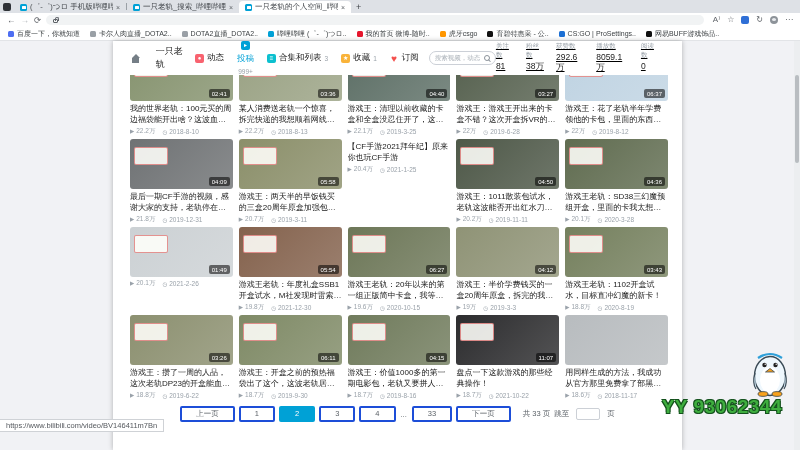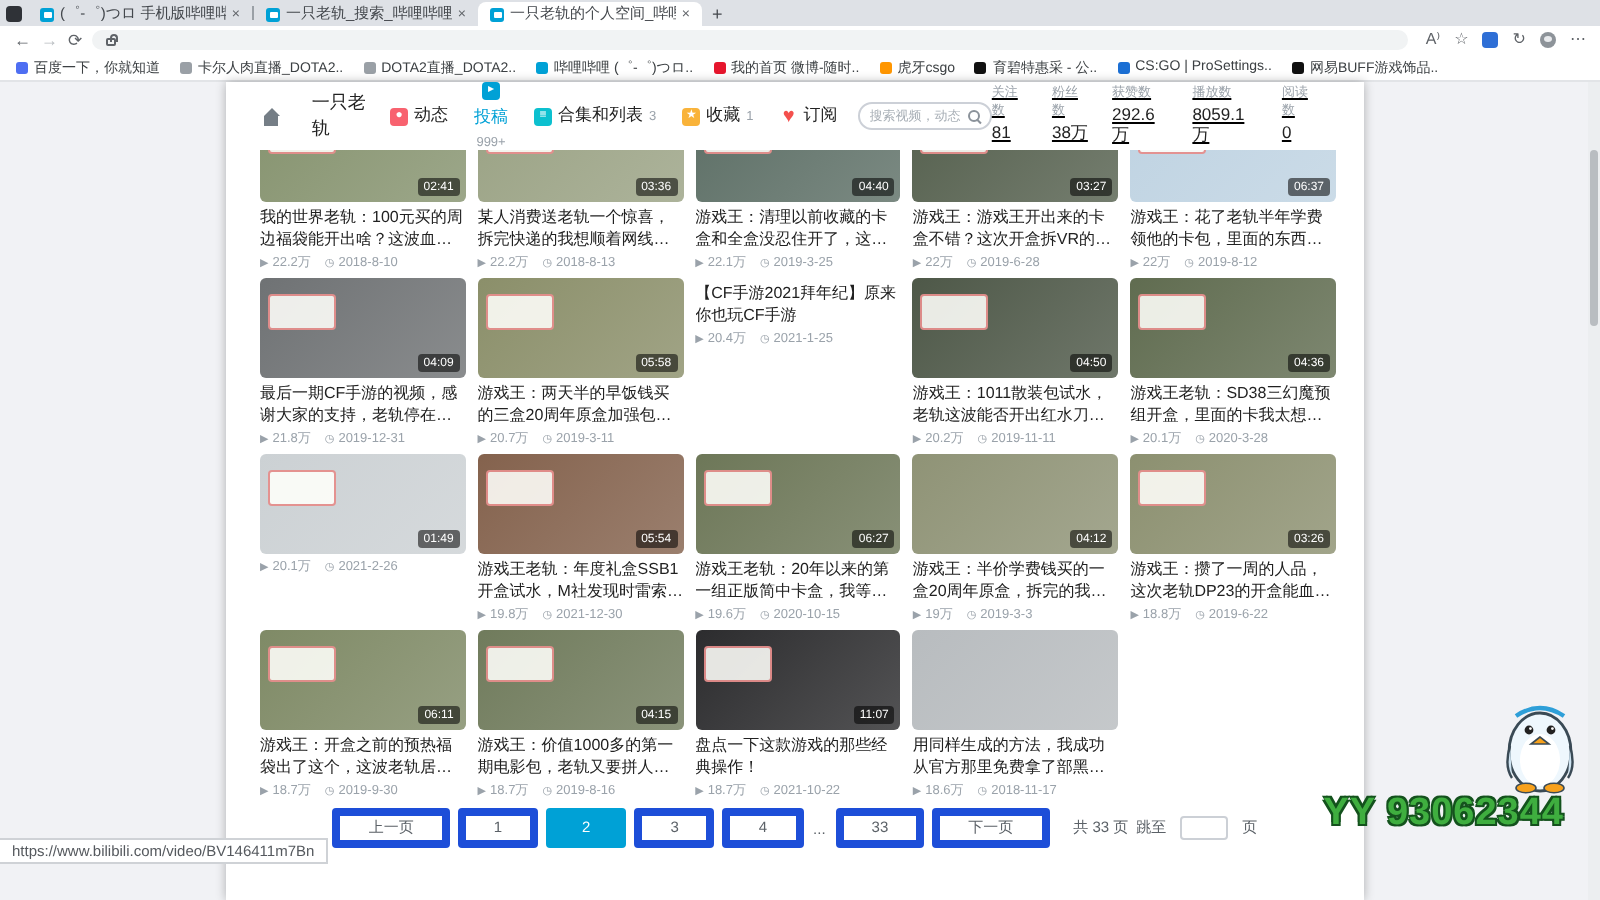--- a/index.html
+++ b/index.html
@@ -66,21 +66,21 @@
   .card { height:84px; }
   .thumb { position:relative; height:50px; border-radius:3px; overflow:hidden; background:#888; }
   .dur { position:absolute; right:3px; bottom:3px; background:rgba(0,0,0,0.55); color:#fff; font-size:6px; line-height:1; padding:1.5px 3px; border-radius:2px; }
   .note { position:absolute; left:4px; top:8px; width:34px; height:18px; background:rgba(255,255,250,0.88); border:1px solid rgba(210,60,60,0.55); border-radius:2px; }
   .caption { position:absolute; left:0; right:0; top:10px; text-align:center; color:#ffe9a8; font-weight:bold; font-size:8px; line-height:1.2; padding:0 6px; text-shadow:0.5px 0.5px 0 #7a0c0c; }
   .vtitle { margin-top:3px; font-size:8px; line-height:1.32; color:#212121; height:21px; overflow:hidden; display:-webkit-box; -webkit-line-clamp:2; -webkit-box-orient:vertical; }
   .vmeta { margin-top:2px; display:flex; gap:7px; font-size:6.5px; color:#9aa2aa; align-items:center; white-space:nowrap; }
   .vmeta i { font-style:normal; font-size:5.5px; margin-right:2px; }
 
   .pagination { position:absolute; left:0; right:0; top:363px; display:flex; justify-content:center; align-items:center; gap:4px; font-size:7.5px; color:#5b6167; background:#fff; height:20px; z-index:5; }
-  .pbtn { border:4px solid #1d4ed8; background:#fff; border-radius:2px; padding:2px 14px; font-size:7.5px; color:#5b6167; line-height:1; }
+  .pbtn { border:2px solid #1d4ed8; background:#fff; border-radius:2px; padding:2px 14px; font-size:7.5px; color:#5b6167; line-height:1; }
   .pbtn.active { background:#00a1d6; border-color:#00a1d6; color:#fff; }
   .pell { color:#5b6167; padding:0 1px; }
   .ptotal { margin-left:8px; }
   .jump-input { width:24px; height:12px; border:1px solid #ccd0d6; border-radius:2px; margin:0 3px; }
 
   .scrollbar { position:absolute; right:0; top:0; width:6px; height:409px; background:#eceef0; }
   .scrollbar .sthumb { position:absolute; left:1px; top:34px; width:4px; height:88px; background:#b9bdc1; border-radius:2px; }
 
   .status-tooltip { position:absolute; left:0; top:419px; height:13px; background:#fff; border:1px solid #cfd2d6; border-left:none; font-size:7.5px; color:#55595e; line-height:11px; padding:0 6px; z-index:20; white-space:nowrap; }
 
@@ -377,20 +377,31 @@
               <div class="thumb" style="background: linear-gradient(135deg, rgb(143, 147, 118), rgba(143, 147, 118, 0.816));">
                 <span class="dur">04:12</span>
               </div>
               <div class="vtitle">游戏王：半价学费钱买的一盒20周年原盒，拆完的我能出啥？</div>
               <div class="vmeta">
                 <span><i>▶</i><span>19万</span></span>
                 <span><i>◷</i><span>2019-3-3</span></span>
               </div>
             </div>
             <div class="card">
+              <div class="thumb" style="background: linear-gradient(135deg, rgb(117, 128, 94), rgba(117, 128, 94, 0.816));">
+                <div class="note"></div>
+                <span class="dur">03:43</span>
+              </div>
+              <div class="vtitle">游戏王老轨：1102开盒试水，目标直冲幻魔的新卡！</div>
+              <div class="vmeta">
+                <span><i>▶</i><span>18.8万</span></span>
+                <span><i>◷</i><span>2020-8-19</span></span>
+              </div>
+            </div>
+            <div class="card">
               <div class="thumb" style="background: linear-gradient(135deg, rgb(140, 144, 112), rgba(140, 144, 112, 0.816));">
                 <div class="note"></div>
                 <span class="dur">03:26</span>
               </div>
               <div class="vtitle">游戏王：攒了一周的人品，这次老轨DP23的开盒能血赚吗？</div>
               <div class="vmeta">
                 <span><i>▶</i><span>18.8万</span></span>
                 <span><i>◷</i><span>2019-6-22</span></span>
               </div>
             </div>

